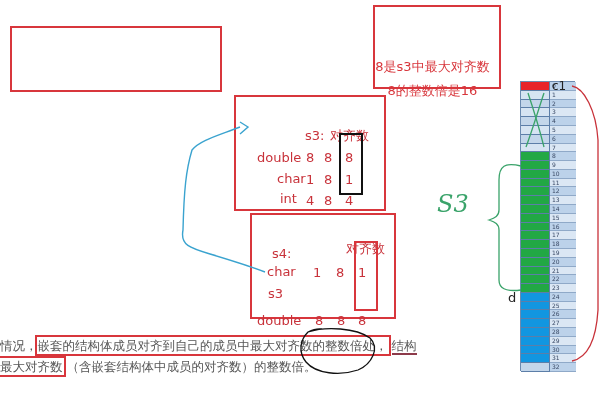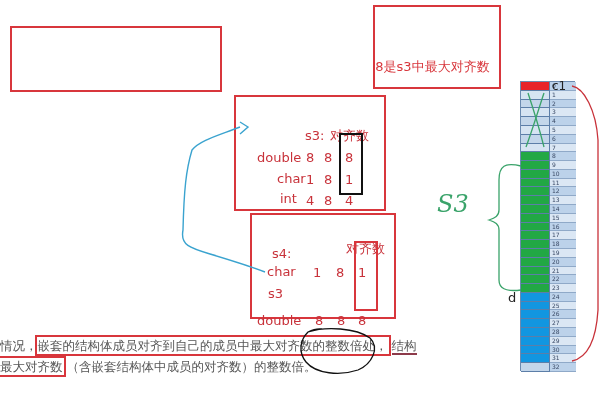--- a/index.html
+++ b/index.html
@@ -22,20 +22,21 @@
 </head>
 <body>
 
 <div class="redbox" style="left:10px;top:26px;width:212px;height:66px;"></div>
 <div class="abs note" style="left:22px;top:36px;width:200px;">
 </div>
 
 <div class="redbox" style="left:373px;top:5px;width:128px;height:84px;"></div>
 <div class="abs note" style="left:373px;top:10px;width:119px;text-align:center;line-height:24px;margin-top:45px;">
   <div>8是s3中最大对齐数</div>
+  <div>8的整数倍是16</div>
 </div>
 
 <div class="redbox" style="left:234px;top:95px;width:152px;height:116px;"></div>
 <div class="abs red-text" style="left:305px;top:108px;font-size:13px;">s3:</div>
 <div class="abs red-text" style="left:330px;top:107px;font-size:13px;">对齐数</div>
 
 <div class="abs red-text" style="left:257px;top:130px;font-size:13px;">double</div>
 <div class="abs red-text" style="left:306px;top:130px;font-size:13px;">8</div>
 <div class="abs red-text" style="left:324px;top:130px;font-size:13px;">8</div>
 <div class="abs red-text" style="left:345px;top:130px;font-size:13px;">8</div>

